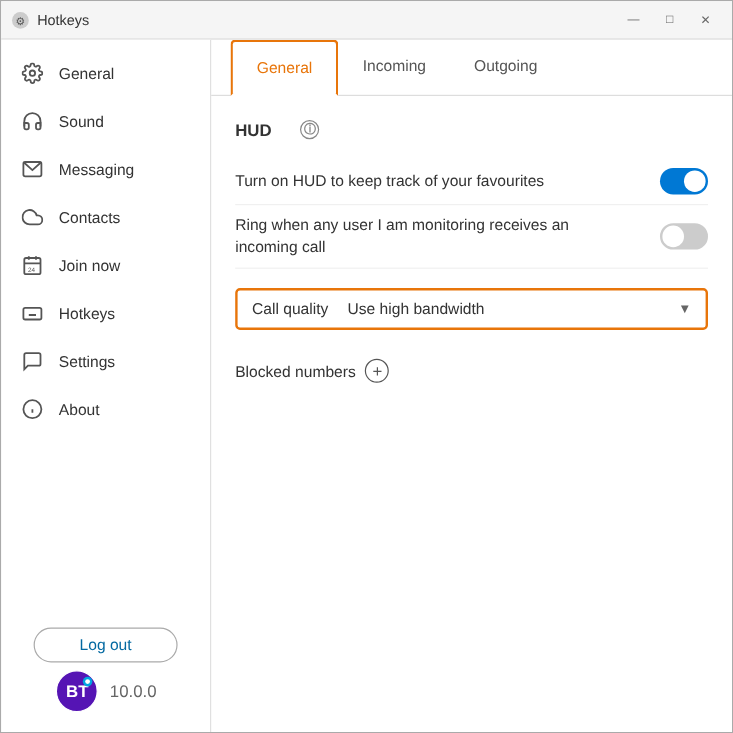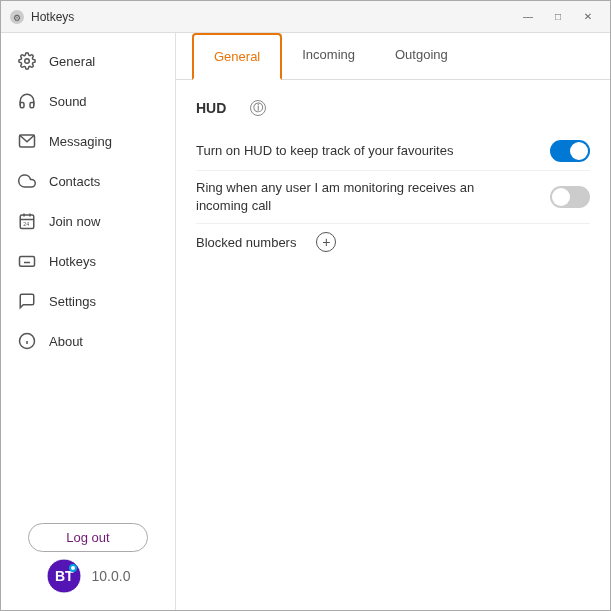--- a/index.html
+++ b/index.html
@@ -108,21 +108,21 @@
       gap: 6px;
     }
     .logout-btn {
       width: 120px;
       padding: 6px 20px;
       border: 1px solid #aaa;
       border-radius: 20px;
       background: #fff;
       cursor: pointer;
       font-size: 13px;
-      color: #701a75;
+      color: #0369a1;
     }
     .bt-logo {
       display: flex;
       align-items: center;
       gap: 10px;
     }
     .version-text {
       font-size: 14px;
       color: #666;
     }
@@ -241,21 +241,21 @@
       justify-content: space-between;
       border: none;
       background: none;
       cursor: pointer;
       font-size: 13px;
       color: #333;
     }
     .blocked-numbers-row {
       display: flex;
       align-items: center;
-      gap: 20px;
+      gap: 8px;
       padding: 8px 0;
     }
     .blocked-label {
       font-size: 13px;
       color: #333;
     }
     .add-icon-circle {
       width: 20px;
       height: 20px;
       border-radius: 50%;
@@ -415,20 +415,29 @@
           </div>
         </div>
 
         <div class="setting-row">
           <span class="setting-label">Ring when any user I am monitoring receives an incoming call</span>
           <div class="toggle off">
             <div class="toggle-knob"></div>
           </div>
         </div>
 
+        <div class="call-quality-section">
+          <div class="call-quality-row">
+            <span class="call-quality-label">Call quality</span>
+            <div class="call-quality-select">
+              <span>Use high bandwidth</span>
+              <span style="font-size:11px; color:#666;">▼</span>
+            </div>
+          </div>
+        </div>
 
         <div class="blocked-numbers-row">
           <span class="blocked-label">Blocked numbers</span>
           <div class="add-icon-circle">
             <span>+</span>
           </div>
         </div>
       </div>
     </div>
   </div>

